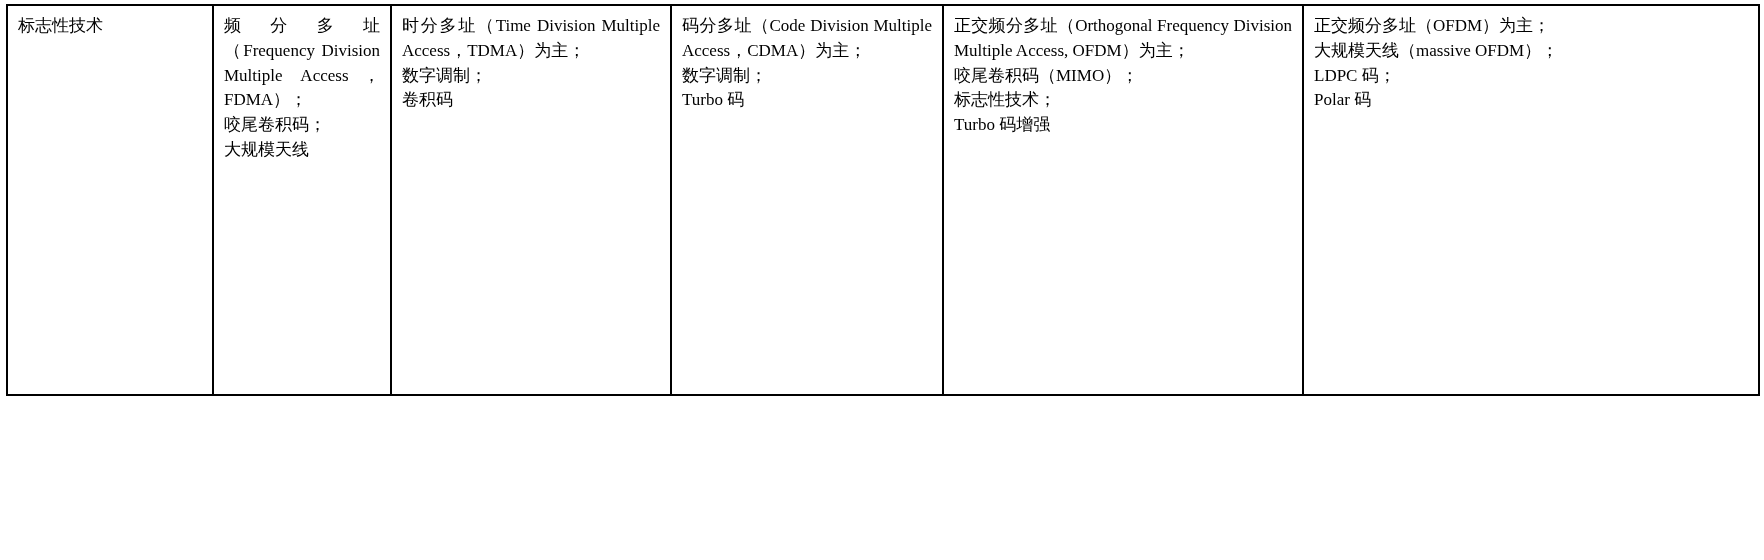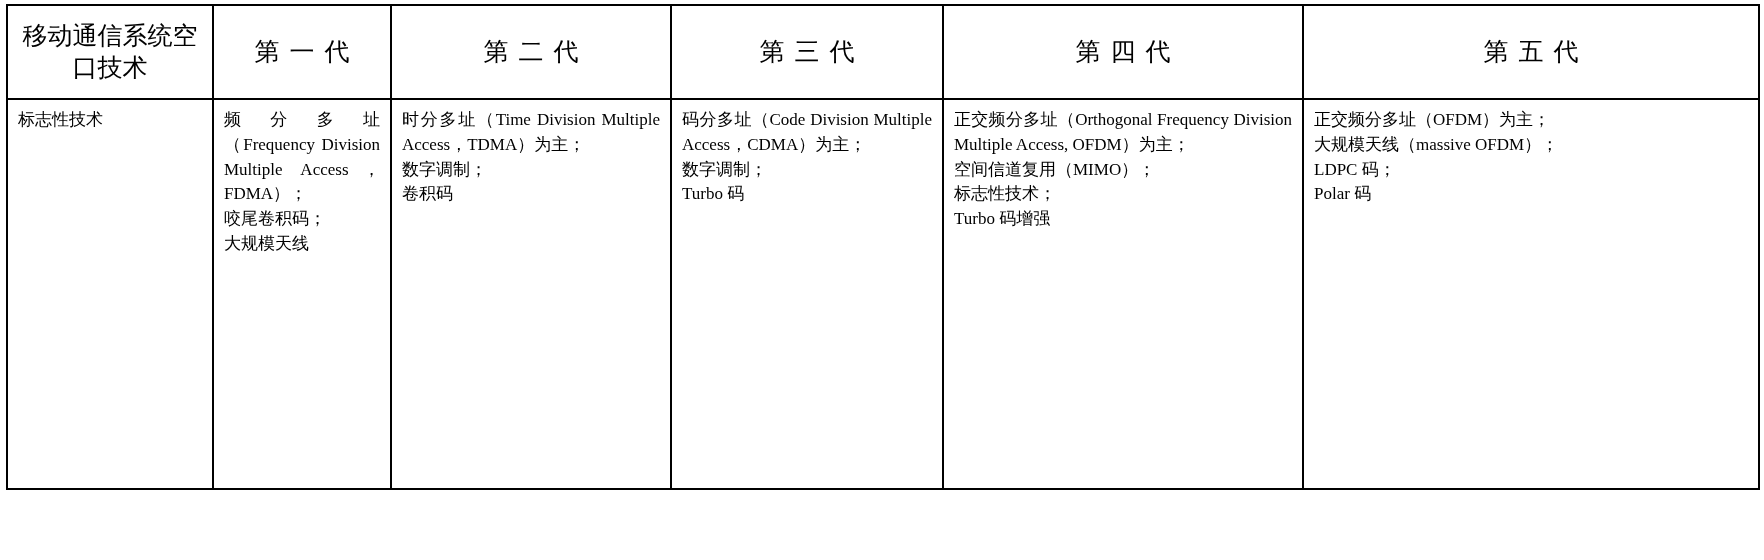--- a/index.html
+++ b/index.html
@@ -90,48 +90,40 @@
   <table class="spec-table">
     <colgroup>
       <col class="col-label">
       <col class="col-g1">
       <col class="col-g2">
       <col class="col-g3">
       <col class="col-g4">
       <col class="col-g5">
     </colgroup>
     <tbody>
-      <tr class="header-row">
-        <td class="header-label">移动通信系统空口技术</td>
-        <td class="header-gen">第一代</td>
-        <td class="header-gen">第二代</td>
-        <td class="header-gen">第三代</td>
-        <td class="header-gen">第四代</td>
-        <td class="header-gen">第五代</td>
-      </tr>
       <tr class="body-row">
         <td class="row-label">标志性技术</td>
         <td class="cell-content">
             <p class="justify-block">频分多址（Frequency Division Multiple Access，FDMA）；</p>
             <p class="justify-block">咬尾卷积码；</p>
             <p class="justify-block">大规模天线</p>
           </td>
         <td class="cell-content">
             <p class="justify-block">时分多址（Time Division Multiple Access，TDMA）为主；</p>
             <p class="justify-block">数字调制；</p>
             <p class="justify-block">卷积码</p>
           </td>
         <td class="cell-content">
             <p class="justify-block">码分多址（Code Division Multiple Access，CDMA）为主；</p>
             <p class="justify-block">数字调制；</p>
             <p class="justify-block">Turbo 码</p>
           </td>
         <td class="cell-content">
             <p class="justify-block">正交频分多址（Orthogonal Frequency Division Multiple Access, OFDM）为主；</p>
-            <p class="justify-block">空间信道复用（MIMO）；</p>
+            <p class="justify-block">咬尾卷积码（MIMO）；</p>
             <p class="justify-block">标志性技术；</p>
             <p class="justify-block">Turbo 码增强</p>
           </td>
         <td class="cell-content">
             <p class="justify-block">正交频分多址（OFDM）为主；</p>
             <p class="justify-block">大规模天线（massive OFDM）；</p>
             <p class="justify-block">LDPC 码；</p>
             <p class="justify-block">Polar 码</p>
           </td>
       </tr>

